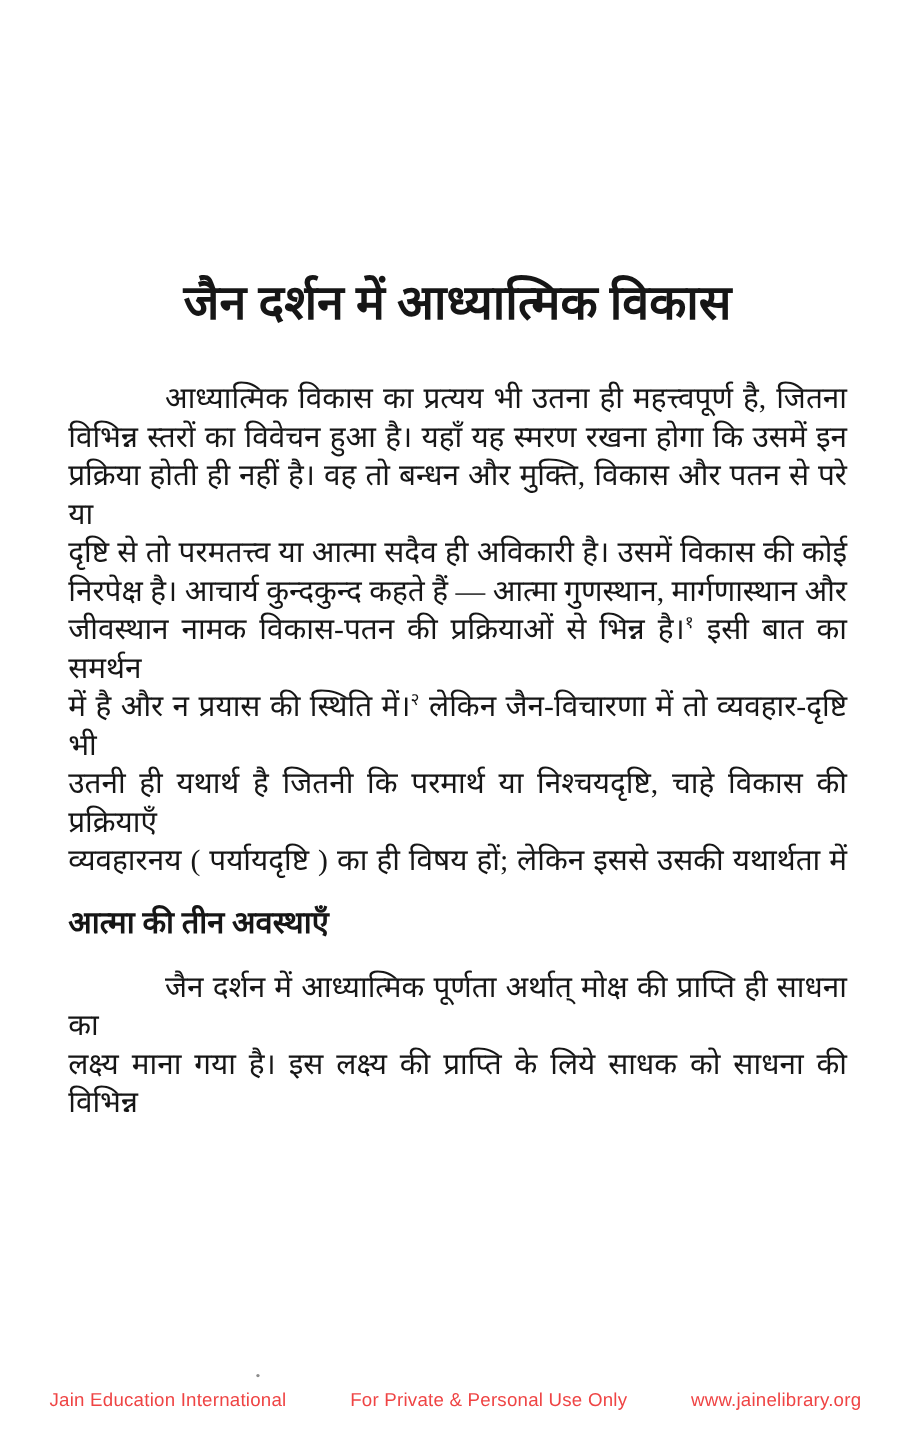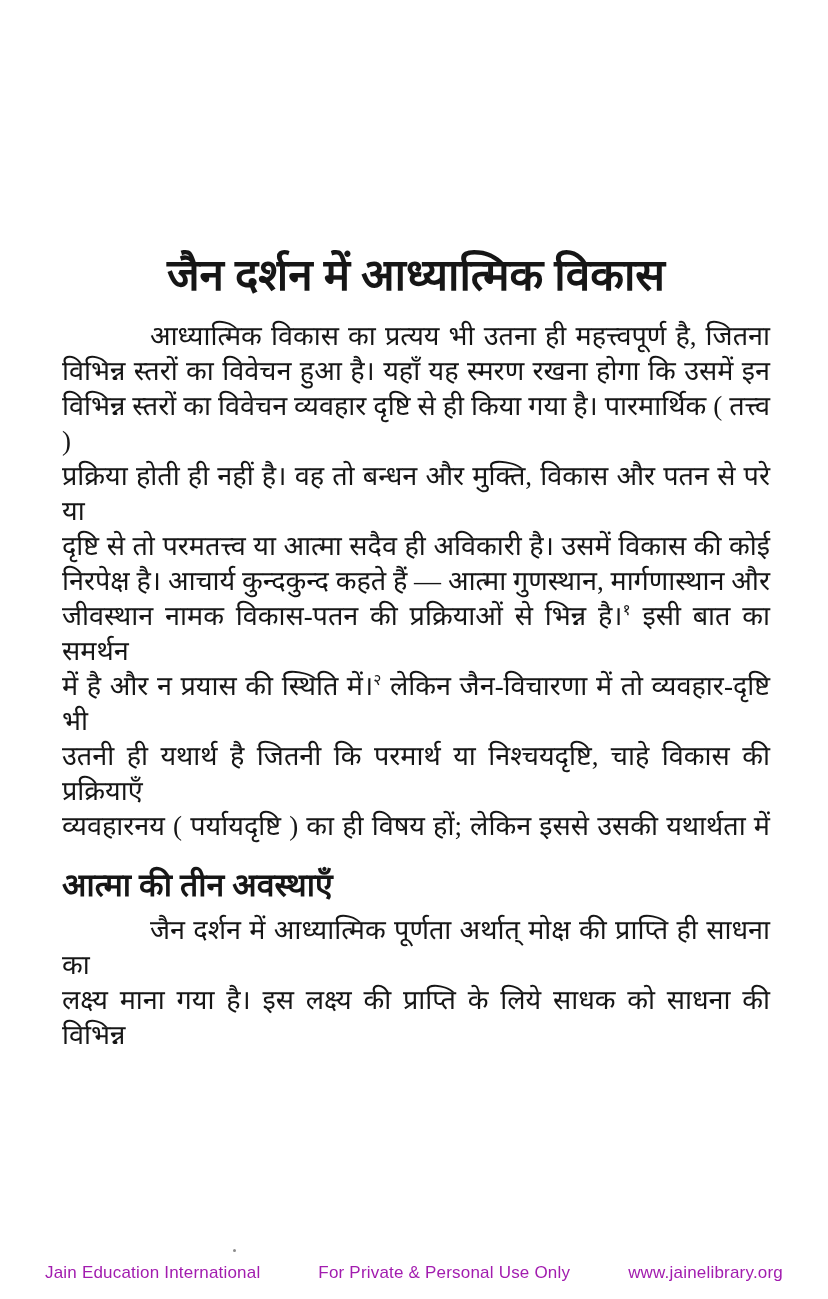--- a/index.html
+++ b/index.html
@@ -12,27 +12,27 @@
     font-family: "Liberation Serif", "DejaVu Serif", serif;
     color: #161616;
   }
   .content {
     padding: 243px 58px 0 62px;
   }
   .title {
     font-size: 44px;
     font-weight: 700;
     text-align: center;
-    margin-bottom: 16px;
+    margin-bottom: 42px;
     white-space: nowrap;
   }
   .heading {
-    font-size: 32px;
+    font-size: 28px;
     font-weight: 700;
-    margin: 18px 0 8px 0;
+    margin: 18px 0 24px 0;
   }
   .line {
     font-size: 27px;
     line-height: 35px;
     text-align: justify;
     text-align-last: justify;
   }
   .line.last { text-align-last: left; }
   .line.indent { text-indent: 88px; }
   sup.fnote {
@@ -43,41 +43,40 @@
   .footer {
     position: absolute;
     left: 0; right: 0;
     bottom: 16px;
     display: flex;
     justify-content: space-between;
     align-items: baseline;
     padding: 0 45px;
     font-family: "Liberation Sans", "DejaVu Sans", sans-serif;
     font-size: 17px;
-    color: #a21caf;
+    color: #ef4444;
     letter-spacing: 0.2px;
   }
   .artifact-dot {
     position: absolute;
     left: 233px;
     top: 1249px;
     width: 3px;
     height: 3px;
     border-radius: 50%;
     background: #8c8c8c;
   }
 </style>
 </head>
 <body>
 
 <div class="content">
     <div class="title"><span>जैन दर्शन में आध्यात्मिक विकास</span></div>
     <div class="line indent"><span>आध्यात्मिक विकास का प्रत्यय भी उतना ही महत्त्वपूर्ण है, जितना</span></div>
     <div class="line"><span>विभिन्न स्तरों का विवेचन हुआ है। यहाँ यह स्मरण रखना होगा कि उसमें इन</span></div>
-    <div class="line"><span>विभिन्न स्तरों का विवेचन व्यवहार दृष्टि से ही किया गया है। पारमार्थिक ( तत्त्व )</span></div>
     <div class="line"><span>प्रक्रिया होती ही नहीं है। वह तो बन्धन और मुक्ति, विकास और पतन से परे या</span></div>
     <div class="line"><span>दृष्टि से तो परमतत्त्व या आत्मा सदैव ही अविकारी है। उसमें विकास की कोई</span></div>
     <div class="line"><span>निरपेक्ष है। आचार्य कुन्दकुन्द कहते हैं — आत्मा गुणस्थान, मार्गणास्थान और</span></div>
     <div class="line"><span>जीवस्थान नामक विकास-पतन की प्रक्रियाओं से भिन्न है।</span><sup class="fnote">१</sup><span> इसी बात का समर्थन</span></div>
     <div class="line"><span>में है और न प्रयास की स्थिति में।</span><sup class="fnote">२</sup><span> लेकिन जैन-विचारणा में तो व्यवहार-दृष्टि भी</span></div>
     <div class="line"><span>उतनी ही यथार्थ है जितनी कि परमार्थ या निश्चयदृष्टि, चाहे विकास की प्रक्रियाएँ</span></div>
     <div class="line"><span>व्यवहारनय ( पर्यायदृष्टि ) का ही विषय हों; लेकिन इससे उसकी यथार्थता में</span></div>
     <div class="heading"><span>आत्मा की तीन अवस्थाएँ</span></div>
     <div class="line indent"><span>जैन दर्शन में आध्यात्मिक पूर्णता अर्थात् मोक्ष की प्राप्ति ही साधना का</span></div>
     <div class="line"><span>लक्ष्य माना गया है। इस लक्ष्य की प्राप्ति के लिये साधक को साधना की विभिन्न</span></div>

